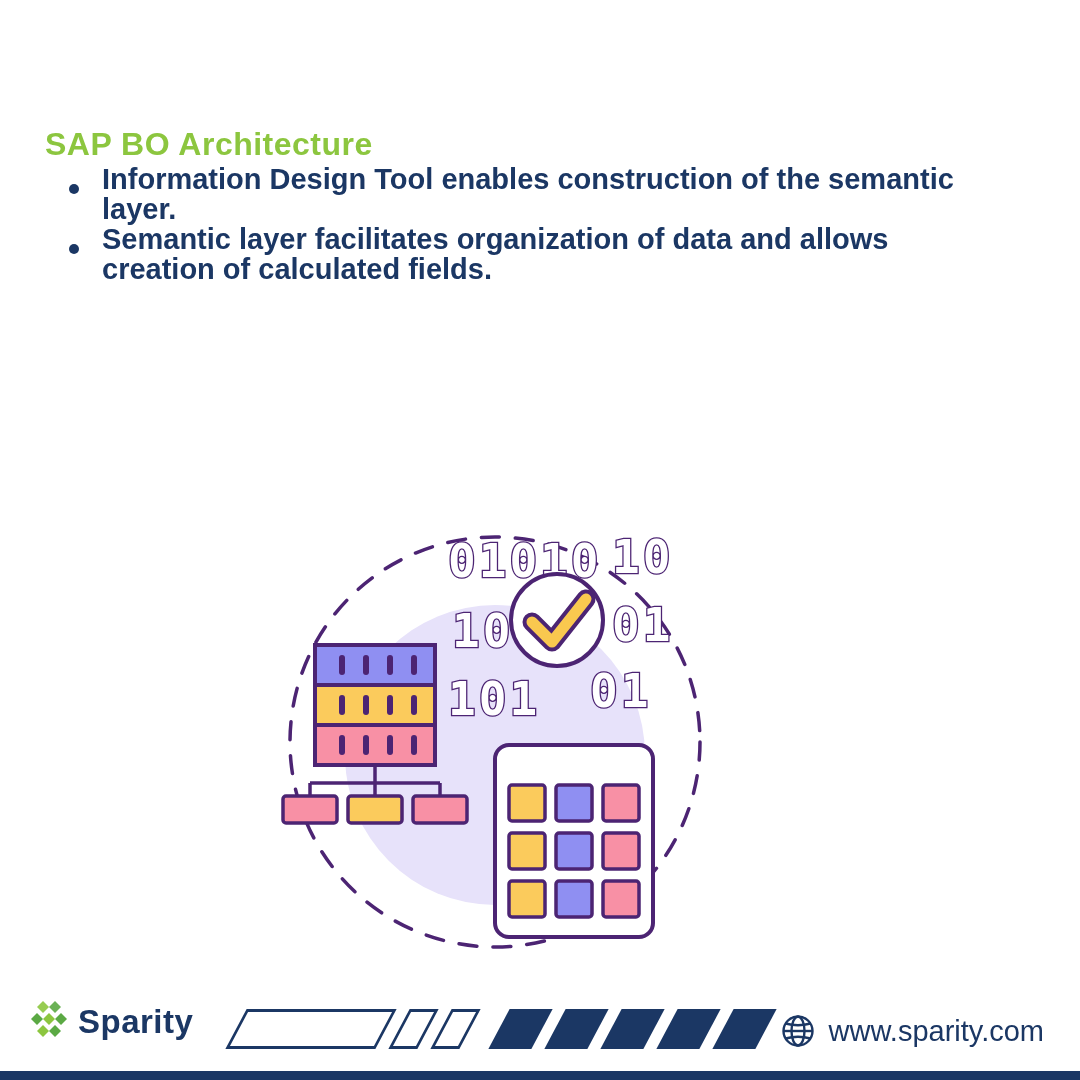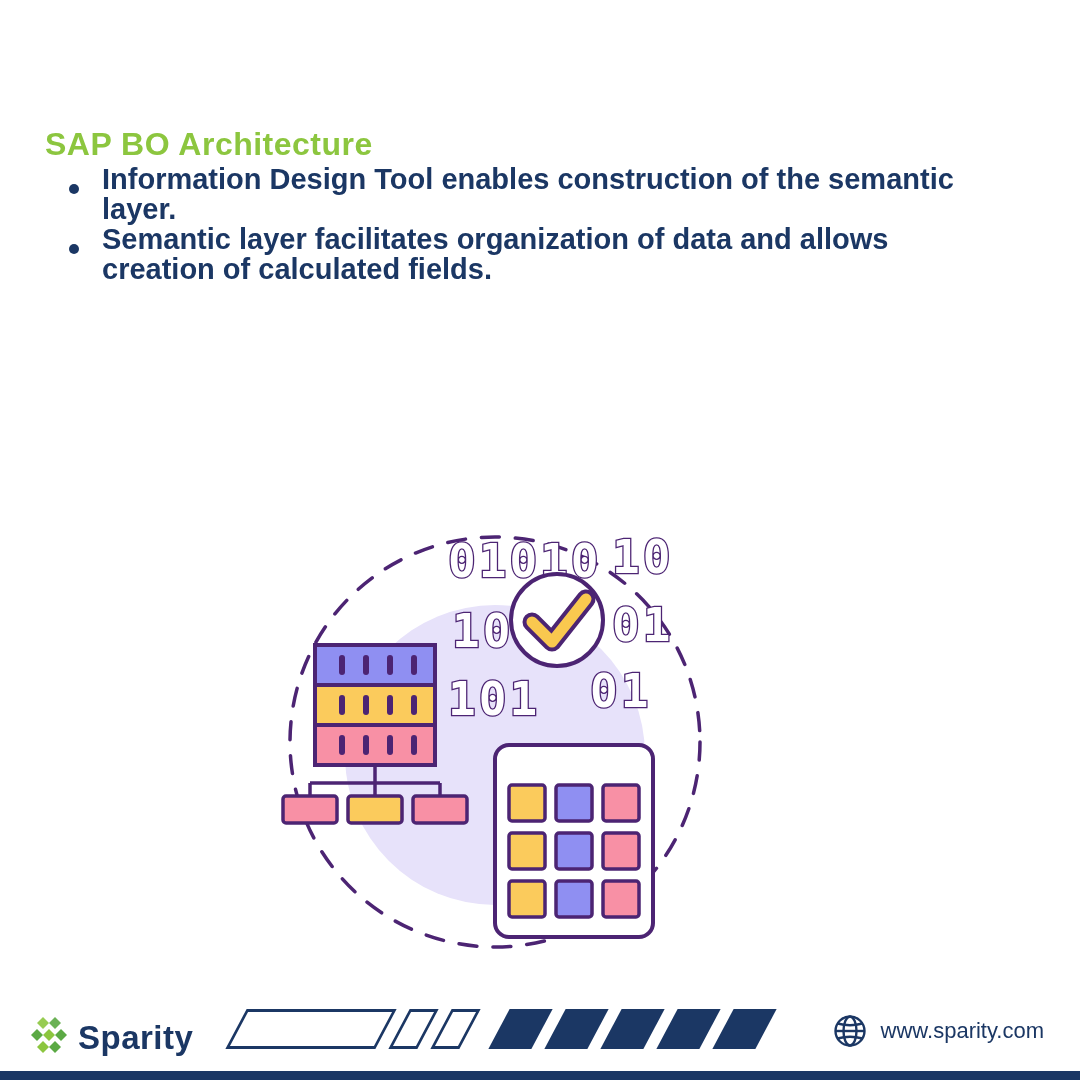--- a/index.html
+++ b/index.html
@@ -61,21 +61,21 @@
     paint-order: stroke;
   }
   
   .footer {
     position: absolute;
     left: 0; bottom: 9px;
     width: 100%; height: 80px;
   }
   .brand {
     position: absolute;
-    left: 28px; bottom: 12px;
+    left: 28px; bottom: 28px;
     display: flex; align-items: center; gap: 8px;
   }
   .brand-name {
     font-size: 33px;
     font-weight: bold;
     color: #1B3764;
     letter-spacing: 0.5px;
   }
   .stripes {
     position: absolute;
@@ -89,21 +89,21 @@
   .stripe.w-wide { width: 150px; }
   .stripe.w-narrow { width: 29px; }
   .stripe.w-solid { width: 43px; }
   .stripe.group-gap { margin-left: 16px; }
   .site {
     position: absolute;
     right: 36px; bottom: 22px;
     display: flex; align-items: center; gap: 13px;
   }
   .site-text {
-    font-size: 22px;
+    font-size: 29px;
     color: #1B3764;
   }
   .bottom-bar {
     position: absolute;
     left: 0; bottom: 0;
     width: 100%; height: 9px;
     background: #1B3764;
   }
 </style>
 </head>

